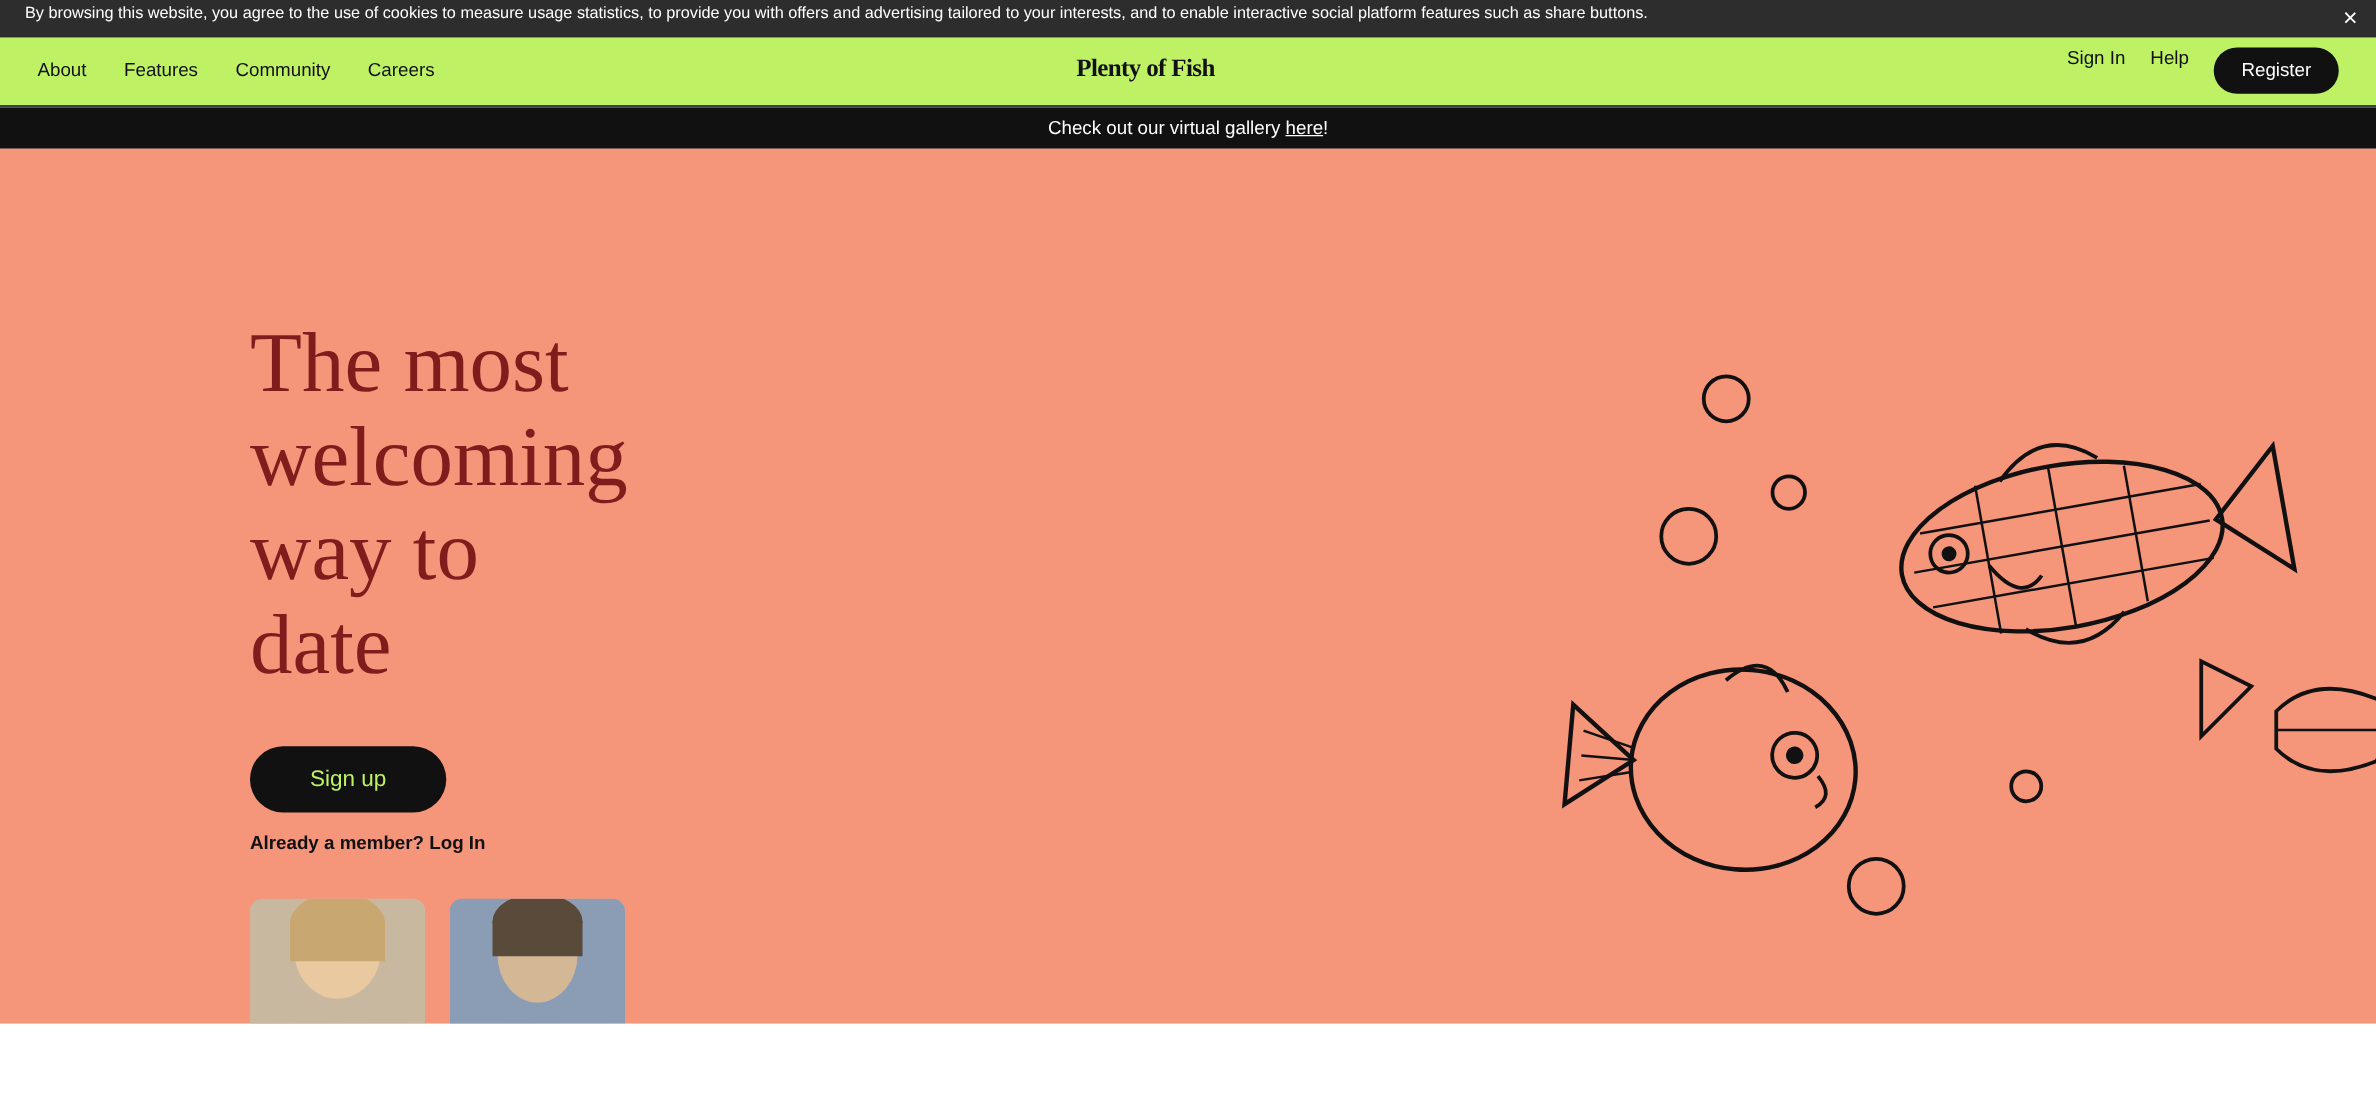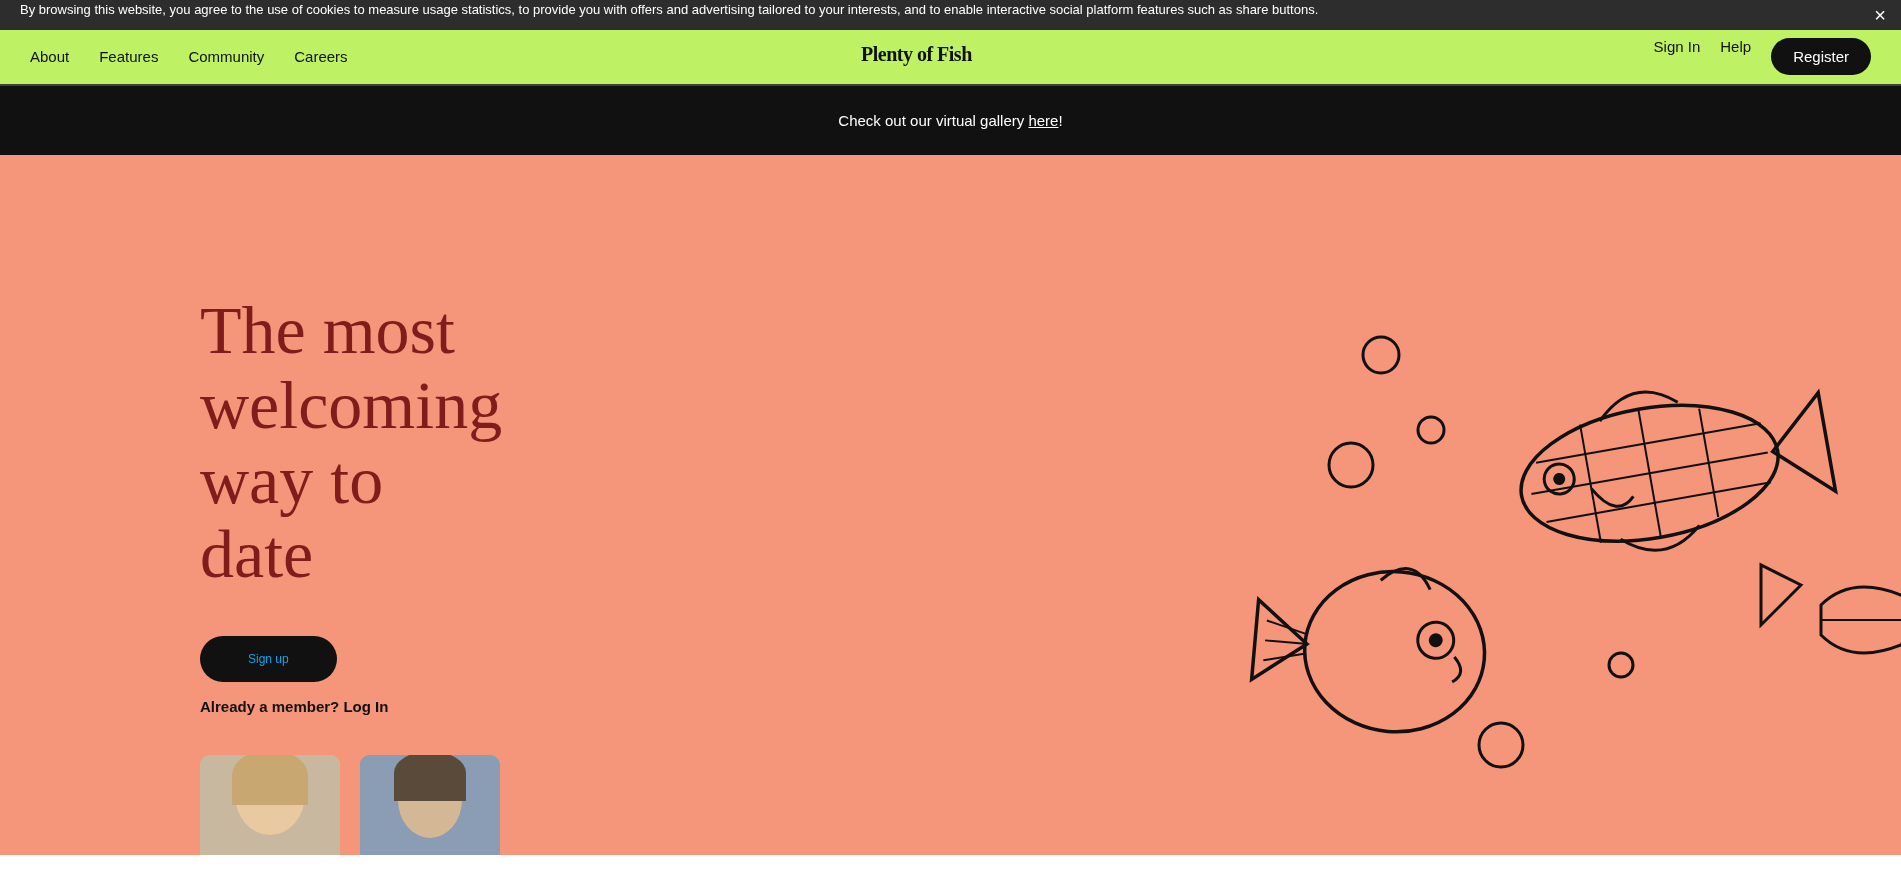--- a/index.html
+++ b/index.html
@@ -78,21 +78,21 @@
       font-size: 15px;
       font-weight: 400;
       cursor: pointer;
     }
 
     
     #announcement-bar {
       background: #111;
       color: #fff;
       text-align: center;
-      padding: 26px;
+      padding: 8px;
       font-size: 15px;
     }
     #announcement-bar a {
       color: #fff;
       text-decoration: underline;
     }
 
     
     #hero {
       background: #f5957a;
@@ -111,25 +111,25 @@
     #hero .hero-title {
       font-size: 68px;
       font-weight: 400;
       line-height: 1.1;
       color: #7f1d1d;
       font-family: Georgia, 'Times New Roman', serif;
       margin-bottom: 44px;
     }
     #hero .signup-btn {
       background: #111;
-      color: #0ea5e9;
+      color: #bef264;
       border: none;
       border-radius: 50px;
       padding: 16px 48px;
-      font-size: 12px;
+      font-size: 18px;
       cursor: pointer;
       display: block;
       width: fit-content;
       margin-bottom: 16px;
     }
     #hero .member-link {
       color: #111;
       font-size: 15px;
       text-decoration: none;
     }

